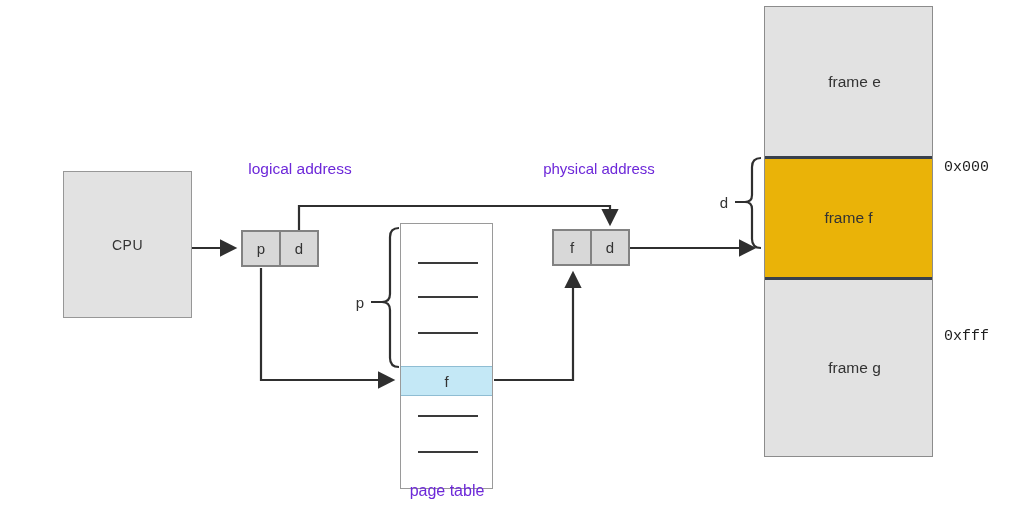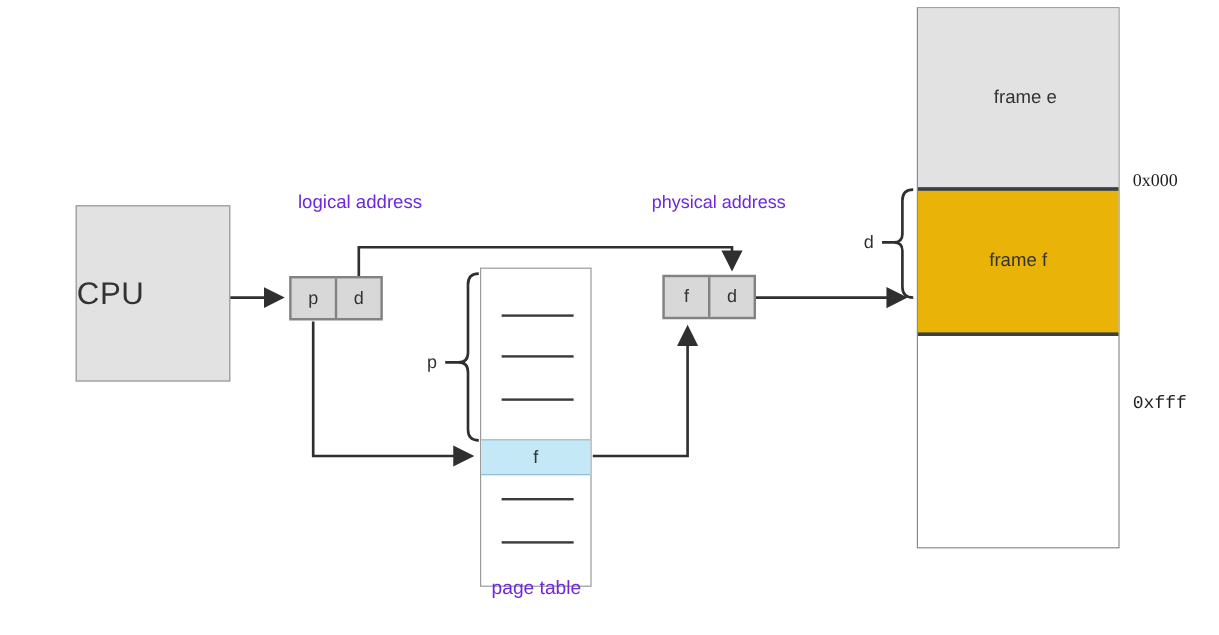--- a/index.html
+++ b/index.html
@@ -15,22 +15,22 @@
   .caption{
     font-size:16px;
     text-align:center;
     color:#6d28d9;
     white-space:nowrap;
   }
   
   .cpu-box{
     left:63px;top:171px;width:127px;height:145px;
     background:#e2e2e2;border:1.5px solid #979797;
-    display:flex;align-items:center;justify-content:flex-start;
-    font-size:26px;letter-spacing:0.5px;color:#333;
+    display:flex;align-items:center;justify-content:center;
+    font-size:14px;letter-spacing:0.5px;color:#333;
   }
   
   .addr-box{
     display:flex;
     background:#d8d8d8;
     border:2px solid #828282;
   }
   .addr-cell{
     width:36px;height:33px;
     display:flex;align-items:center;justify-content:center;
@@ -128,23 +128,24 @@
 
   <div class="abs caption" style="left:397px;top:482px;width:100px;">page table</div>
 
   <div class="abs brace-label" style="left:352px;top:294px;">p</div>
 
   <div class="abs brace-label" style="left:716px;top:194px;">d</div>
 
   <div class="abs phys-mem">
     <div class="frame frame-gray frame-e">frame e</div>
     <div class="frame frame-f">frame f</div>
+    <div class="frame frame-gray frame-g">frame g</div>
   </div>
 
-  <div class="abs hex-label" style="left:944px;top:143px;font-family:Liberation Serif, serif;">0x000</div>
+  <div class="abs hex-label" style="left:944px;top:159px;">0x000</div>
   <div class="abs hex-label" style="left:944px;top:288px;margin-top:40px;">0xfff</div>
 
 
   <svg class="overlay" viewBox="0 0 1016 529" xmlns="http://www.w3.org/2000/svg">
     <defs>
       <marker id="arrow" markerWidth="9" markerHeight="9" refX="6.5" refY="4" orient="auto">
         <path d="M0,0 L8,4 L0,8 z" fill="#2f2f2f"></path>
       </marker>
     </defs>
     <g stroke="#2f2f2f" stroke-width="2.2" fill="none">

